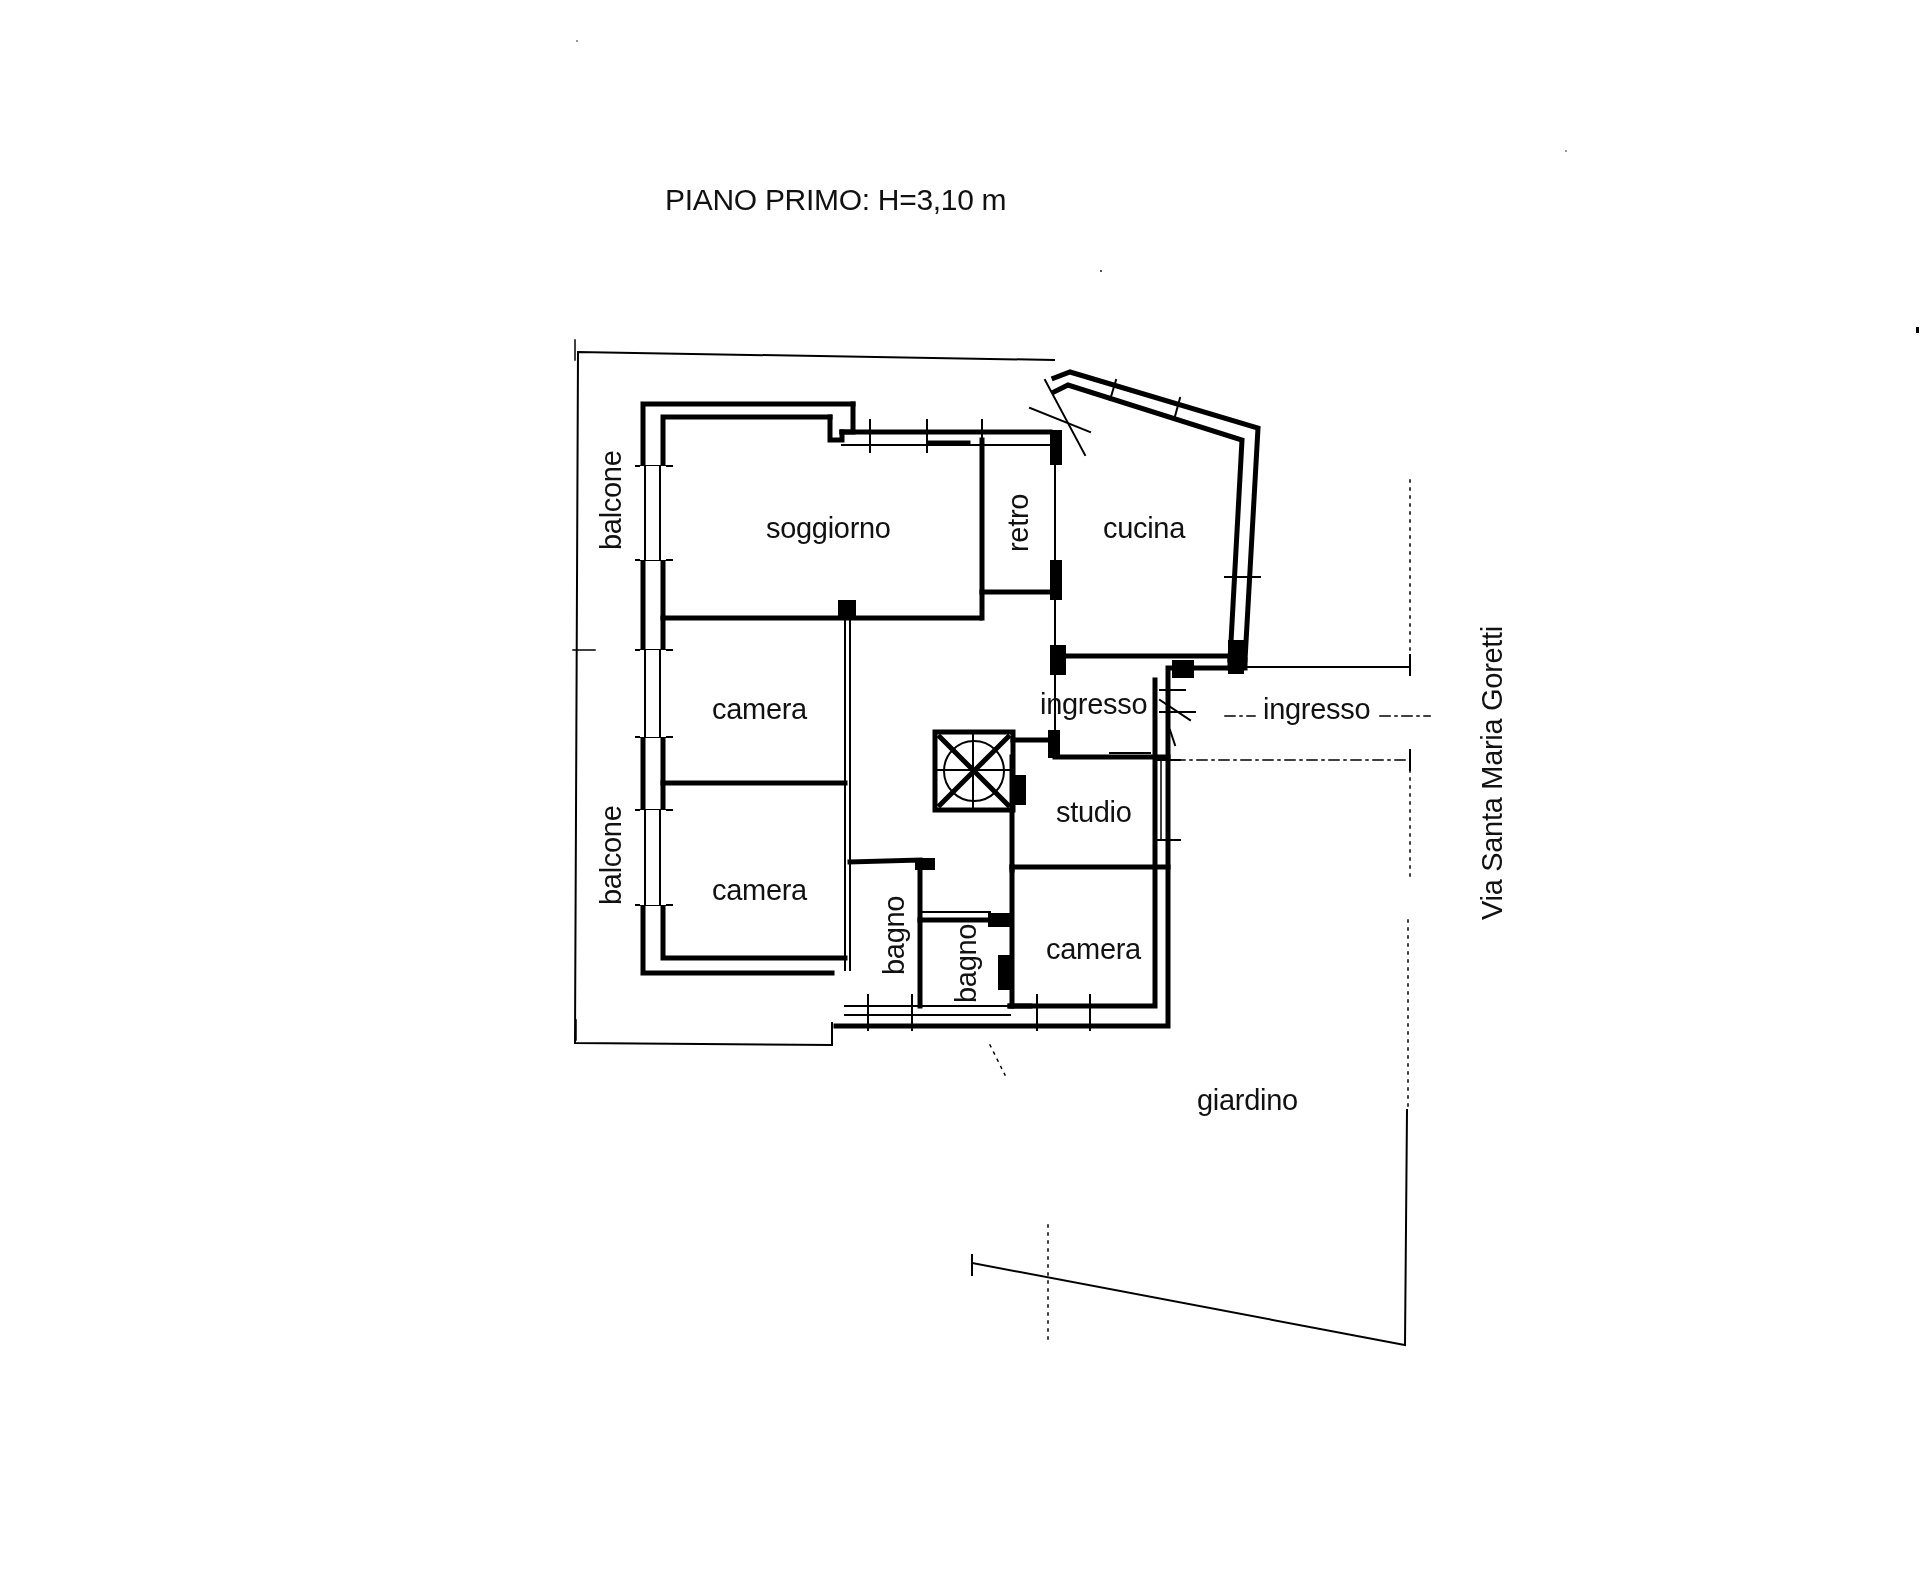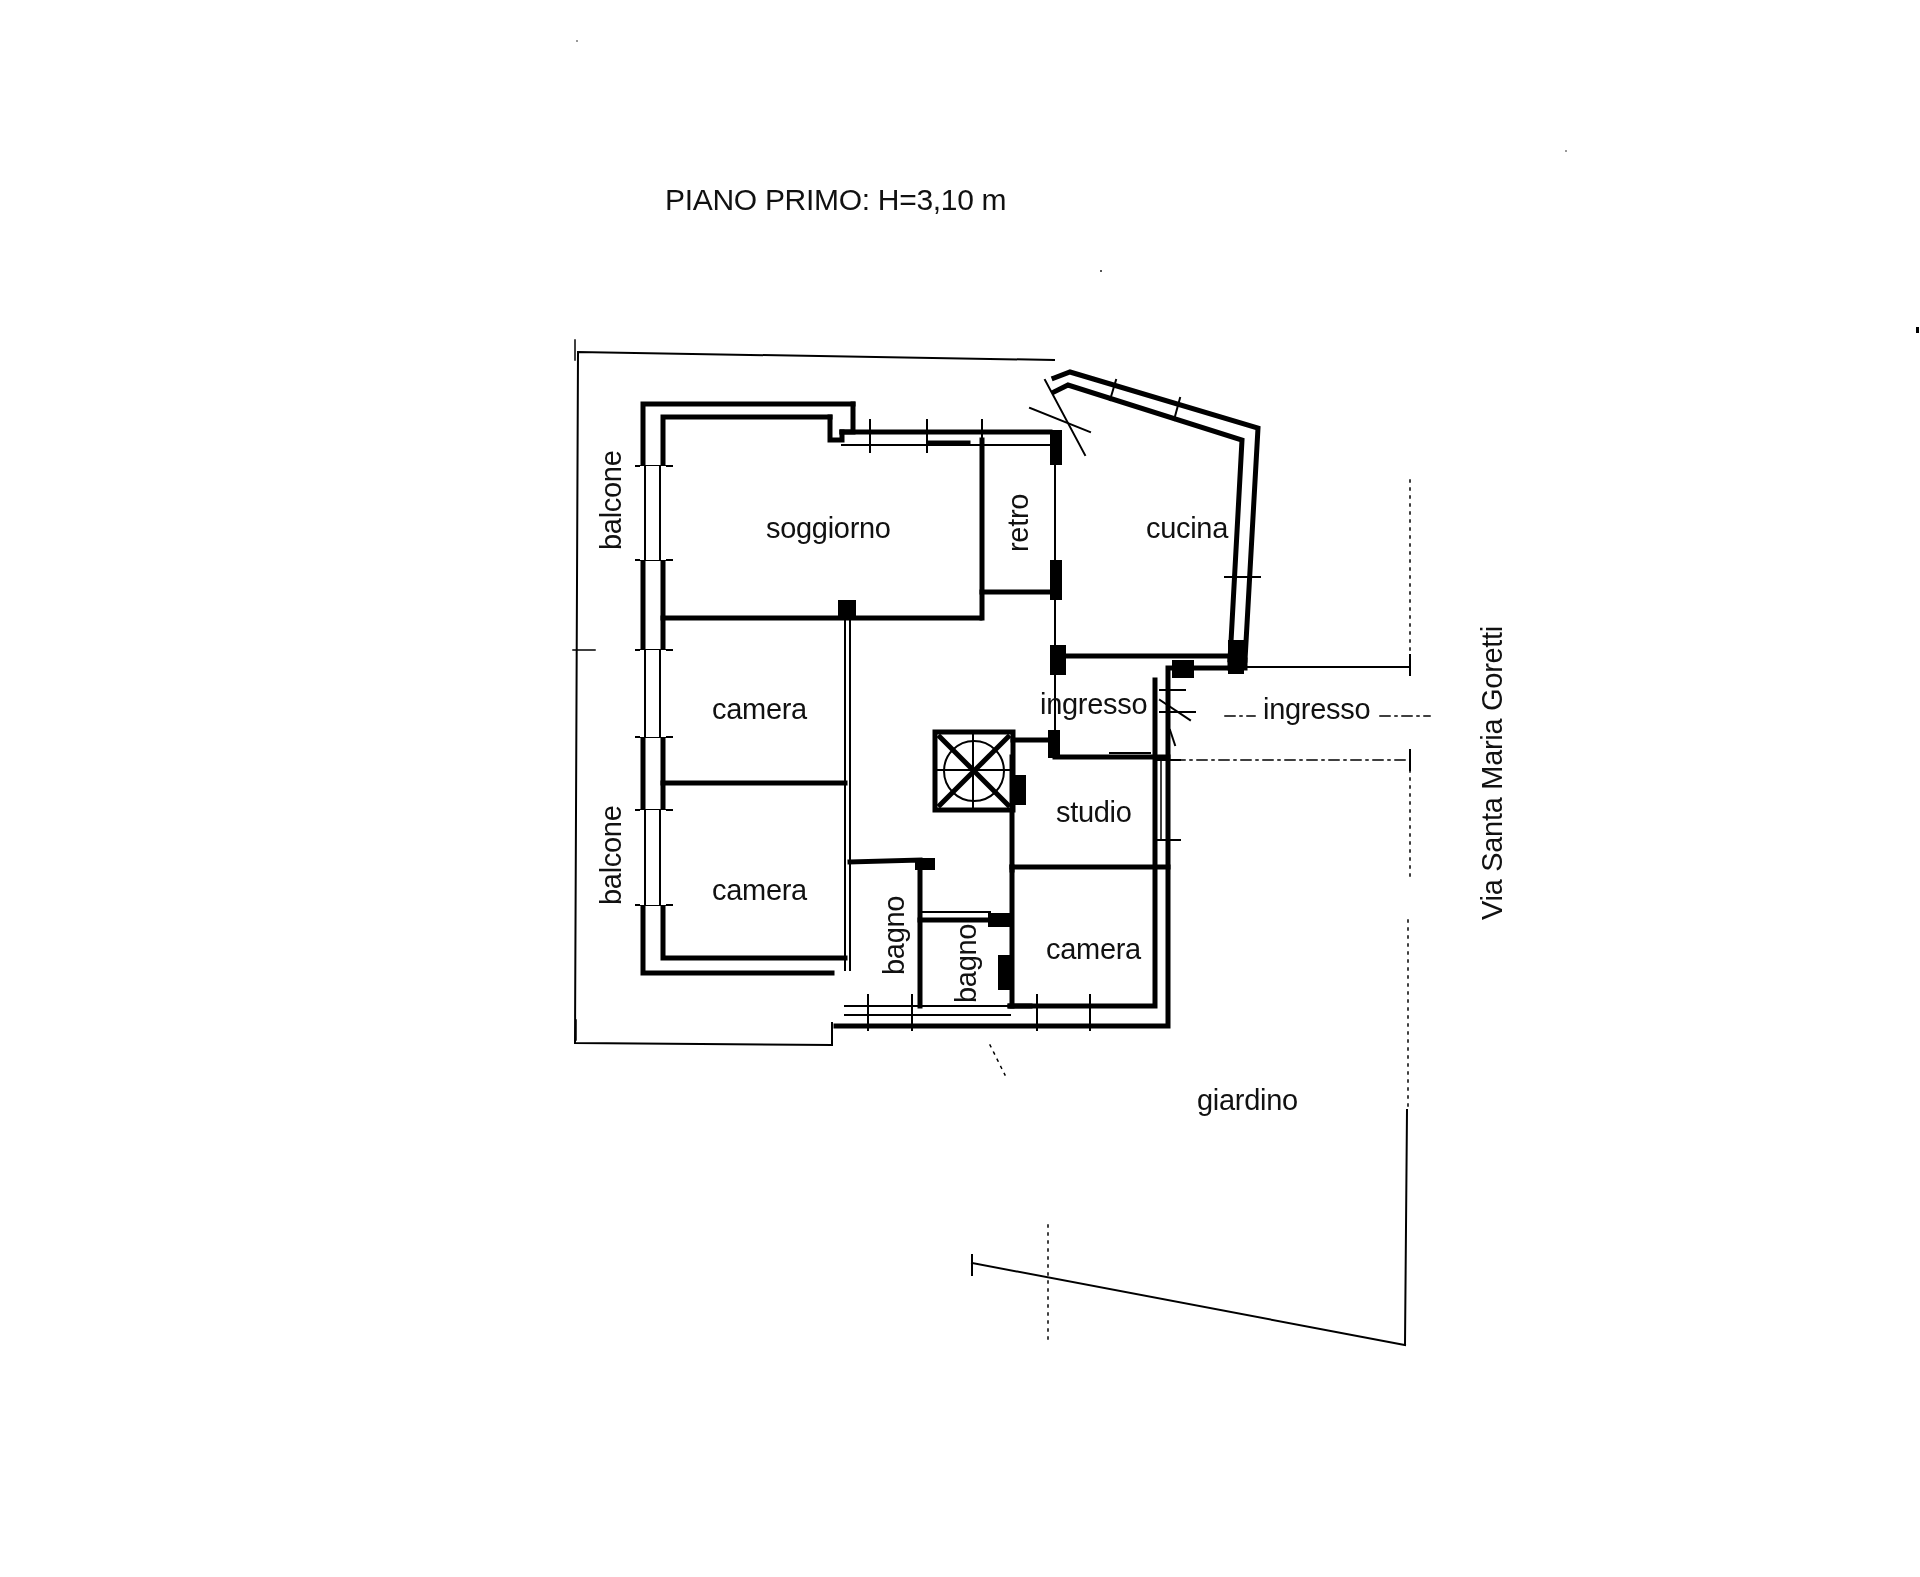--- a/index.html
+++ b/index.html
@@ -164,21 +164,21 @@
       <rect x="1100" y="270" width="2" height="2" fill="#555"></rect>
       <rect x="576" y="40" width="2" height="2" fill="#999"></rect>
       <rect x="1565" y="150" width="2" height="2" fill="#999"></rect>
     </g>
   </svg>
 
   <div class="title">PIANO PRIMO: H=3,10 m</div>
 
   <div class="lbl" style="left:754px;top:514px;margin-left:12px;">soggiorno</div>
   <div class="lbl rot" style="left:1004px;top:552px;">retro</div>
-  <div class="lbl" style="left:1103px;top:514px;margin-left:43px;">cucina</div>
+  <div class="lbl" style="left:1103px;top:514px;">cucina</div>
   <div class="lbl" style="left:712px;top:695px;">camera</div>
   <div class="lbl" style="left:1040px;top:690px;">ingresso</div>
   <div class="lbl" style="left:1263px;top:695px;">ingresso</div>
   <div class="lbl" style="left:1056px;top:798px;text-align:right;">studio</div>
   <div class="lbl" style="left:712px;top:876px;">camera</div>
   <div class="lbl rot" style="left:880px;top:975px;">bagno</div>
   <div class="lbl rot" style="left:952px;top:1003px;">bagno</div>
   <div class="lbl" style="left:1046px;top:935px;">camera</div>
   <div class="lbl rot" style="left:597px;top:550px;">balcone</div>
   <div class="lbl rot" style="left:597px;top:905px;">balcone</div>

